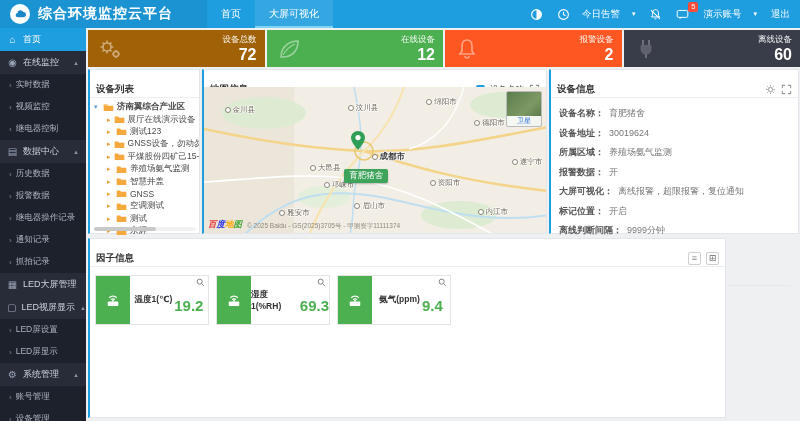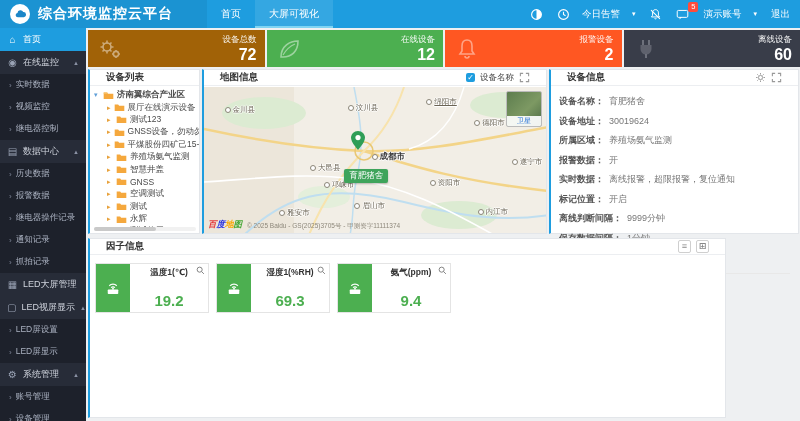--- a/index.html
+++ b/index.html
@@ -40,22 +40,22 @@
   .stat-card { flex:1; position:relative; color:#fff; padding:4px 8px; display:flex;
     flex-direction:column; align-items:flex-end; justify-content:center; cursor:pointer; }
   .stat-card .s-label { font-size:8.5px; opacity:.95; }
   .stat-card .s-value { font-size:16px; font-weight:bold; line-height:17px; }
   .stat-ico { position:absolute; left:10px; top:7px; width:24px; height:24px; opacity:.45; }
   .c-blue { background:#a16207; } .c-green { background:#4caf50; }
   .c-orange { background:#ff5722; } .c-dark { background:#393d49; }
 
   
   .panel { position:absolute; background:#fff; border:1px solid #e3e6ea; border-left:2px solid #1e9ddf; }
-  .panel-hd { height:16px; display:flex; align-items:center; padding:0 16px;
-    border-bottom:1px solid #eceef1; font-size:9.5px; font-weight:bold; color:#333; }
+  .panel-hd { height:16px; display:flex; align-items:center; padding:0 6px;
+    border-bottom:1px solid #eceef1; font-size:9.5px; font-weight:bold; color:#333;margin-top:12px; }
   .hd-right { margin-left:auto; display:flex; align-items:center; gap:5px; }
 
   
   .tree { padding:3px 2px 3px 4px; overflow:hidden; height:144px; }
   .t-row { display:flex; align-items:center; gap:3px; height:12.4px; font-size:8.5px;
     color:#4a4a4a; white-space:nowrap; cursor:pointer; }
   .t-root { font-weight:bold; }
   .t-child { padding-left:13px; }
   .t-caret { font-size:7px; color:#e8a23c; width:6px; }
   .t-caret.open { color:#5f9fd8; }
@@ -86,21 +86,21 @@
   .info-body { padding:6px 8px; }
   .inf-row { display:flex; font-size:9px; line-height:19.5px; white-space:nowrap; overflow:hidden; }
   .inf-label { font-weight:bold; color:#555; margin-right:5px; }
   .inf-value { color:#777; }
   .camera-sec { font-size:9px; color:#666; padding:4px 0 8px 6px; border-bottom:1px solid #e8e8e8; cursor:pointer; }
 
   
   .factor-cards { display:flex; gap:7px; padding:8px 5px; }
   .f-card { width:114px; height:50px; border:1px solid #e4e4e4; background:#fff; display:flex; position:relative; cursor:pointer; }
   .f-ico { width:34px; background:#4caf50; display:flex; align-items:center; justify-content:center; }
-  .f-main { flex:1; display:flex; flex-direction:column; align-items:center; justify-content:center; gap:2px; }
+  .f-main { flex:1; display:flex; align-items:center; justify-content:center; gap:2px; }
   .f-name { font-size:8.5px; color:#333; font-weight:bold; }
   .f-value { font-size:15px; color:#4caf50; font-weight:bold;margin-top:11px; }
   .f-zoom { position:absolute; top:2px; right:3px; width:9px; height:9px; }
   .view-ico { width:13px; height:13px; border:1px solid #cfcfcf; border-radius:2px; font-size:9px;
     line-height:11px; text-align:center; color:#888; cursor:pointer; }
   .fs-ico { width:11px; height:11px; }
 </style>
 </head>
 <body>
 
@@ -402,21 +402,21 @@
       <path d="M0 42 C60 55 110 62 160 64 C220 66 280 52 345 40" fill="none" stroke="#f3d488" stroke-width="2.5"></path>
       <path d="M160 64 C210 80 260 95 345 104" fill="none" stroke="#f3d488" stroke-width="2.5"></path>
       <path d="M200 0 C190 30 175 50 160 64 C140 85 120 110 105 148" fill="none" stroke="#f8e3ad" stroke-width="2"></path>
       <path d="M0 95 C50 92 100 85 150 92 C200 100 240 120 290 148" fill="none" stroke="#fff" stroke-width="1.6"></path>
       <path d="M260 0 C250 35 230 55 205 62" fill="none" stroke="#fff" stroke-width="1.4"></path>
       <circle cx="160" cy="64" r="9" fill="none" stroke="#e9c874" stroke-width="1.6"></circle>
     </svg>
 
     <span class="map-city" style="left:6%; top:12%;">金川县</span>
     <span class="map-city" style="left:42%; top:11%;">汶川县</span>
-    <span class="map-city" style="left:65%; top:7%;text-decoration:underline;">绵阳市</span>
+    <span class="map-city" style="left:65%; top:7%;">绵阳市</span>
     <span class="map-city" style="left:79%; top:21%;">德阳市</span>
     <span class="map-city major" style="left:49%; top:44%;">成都市</span>
     <span class="map-city" style="left:90%; top:48%;">遂宁市</span>
     <span class="map-city" style="left:31%; top:52%;">大邑县</span>
     <span class="map-city" style="left:35%; top:64%;">邛崃市</span>
     <span class="map-city" style="left:44%; top:78%;">眉山市</span>
     <span class="map-city" style="left:22%; top:83%;">雅安市</span>
     <span class="map-city" style="left:66%; top:62%;">资阳市</span>
     <span class="map-city" style="left:80%; top:82%;">内江市</span>
 
@@ -467,21 +467,21 @@
       </div>
     <div class="inf-row">
         <span class="inf-label">所属区域：</span>
         <span class="inf-value">养殖场氨气监测</span>
       </div>
     <div class="inf-row">
         <span class="inf-label">报警数据：</span>
         <span class="inf-value">开</span>
       </div>
     <div class="inf-row">
-        <span class="inf-label">实时数据：</span>
+        <span class="inf-label">大屏可视化：</span>
         <span class="inf-value">离线报警，超限报警，复位通知</span>
       </div>
     <div class="inf-row">
         <span class="inf-label">标记位置：</span>
         <span class="inf-value">开启</span>
       </div>
     <div class="inf-row">
         <span class="inf-label">离线判断间隔：</span>
         <span class="inf-value">9999分钟</span>
       </div>

